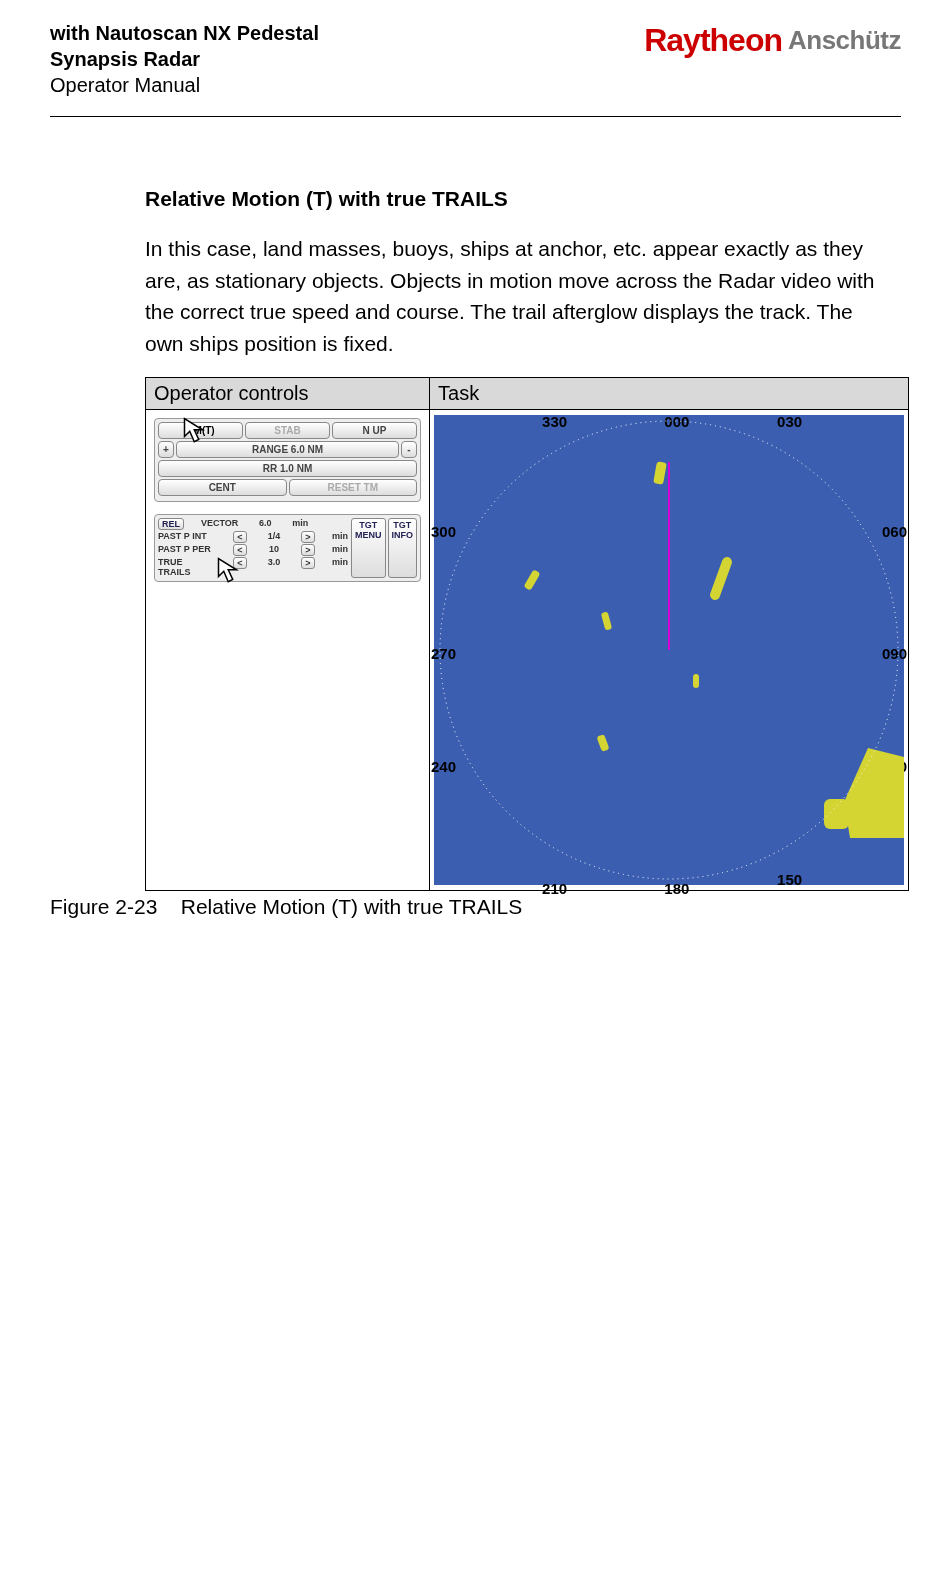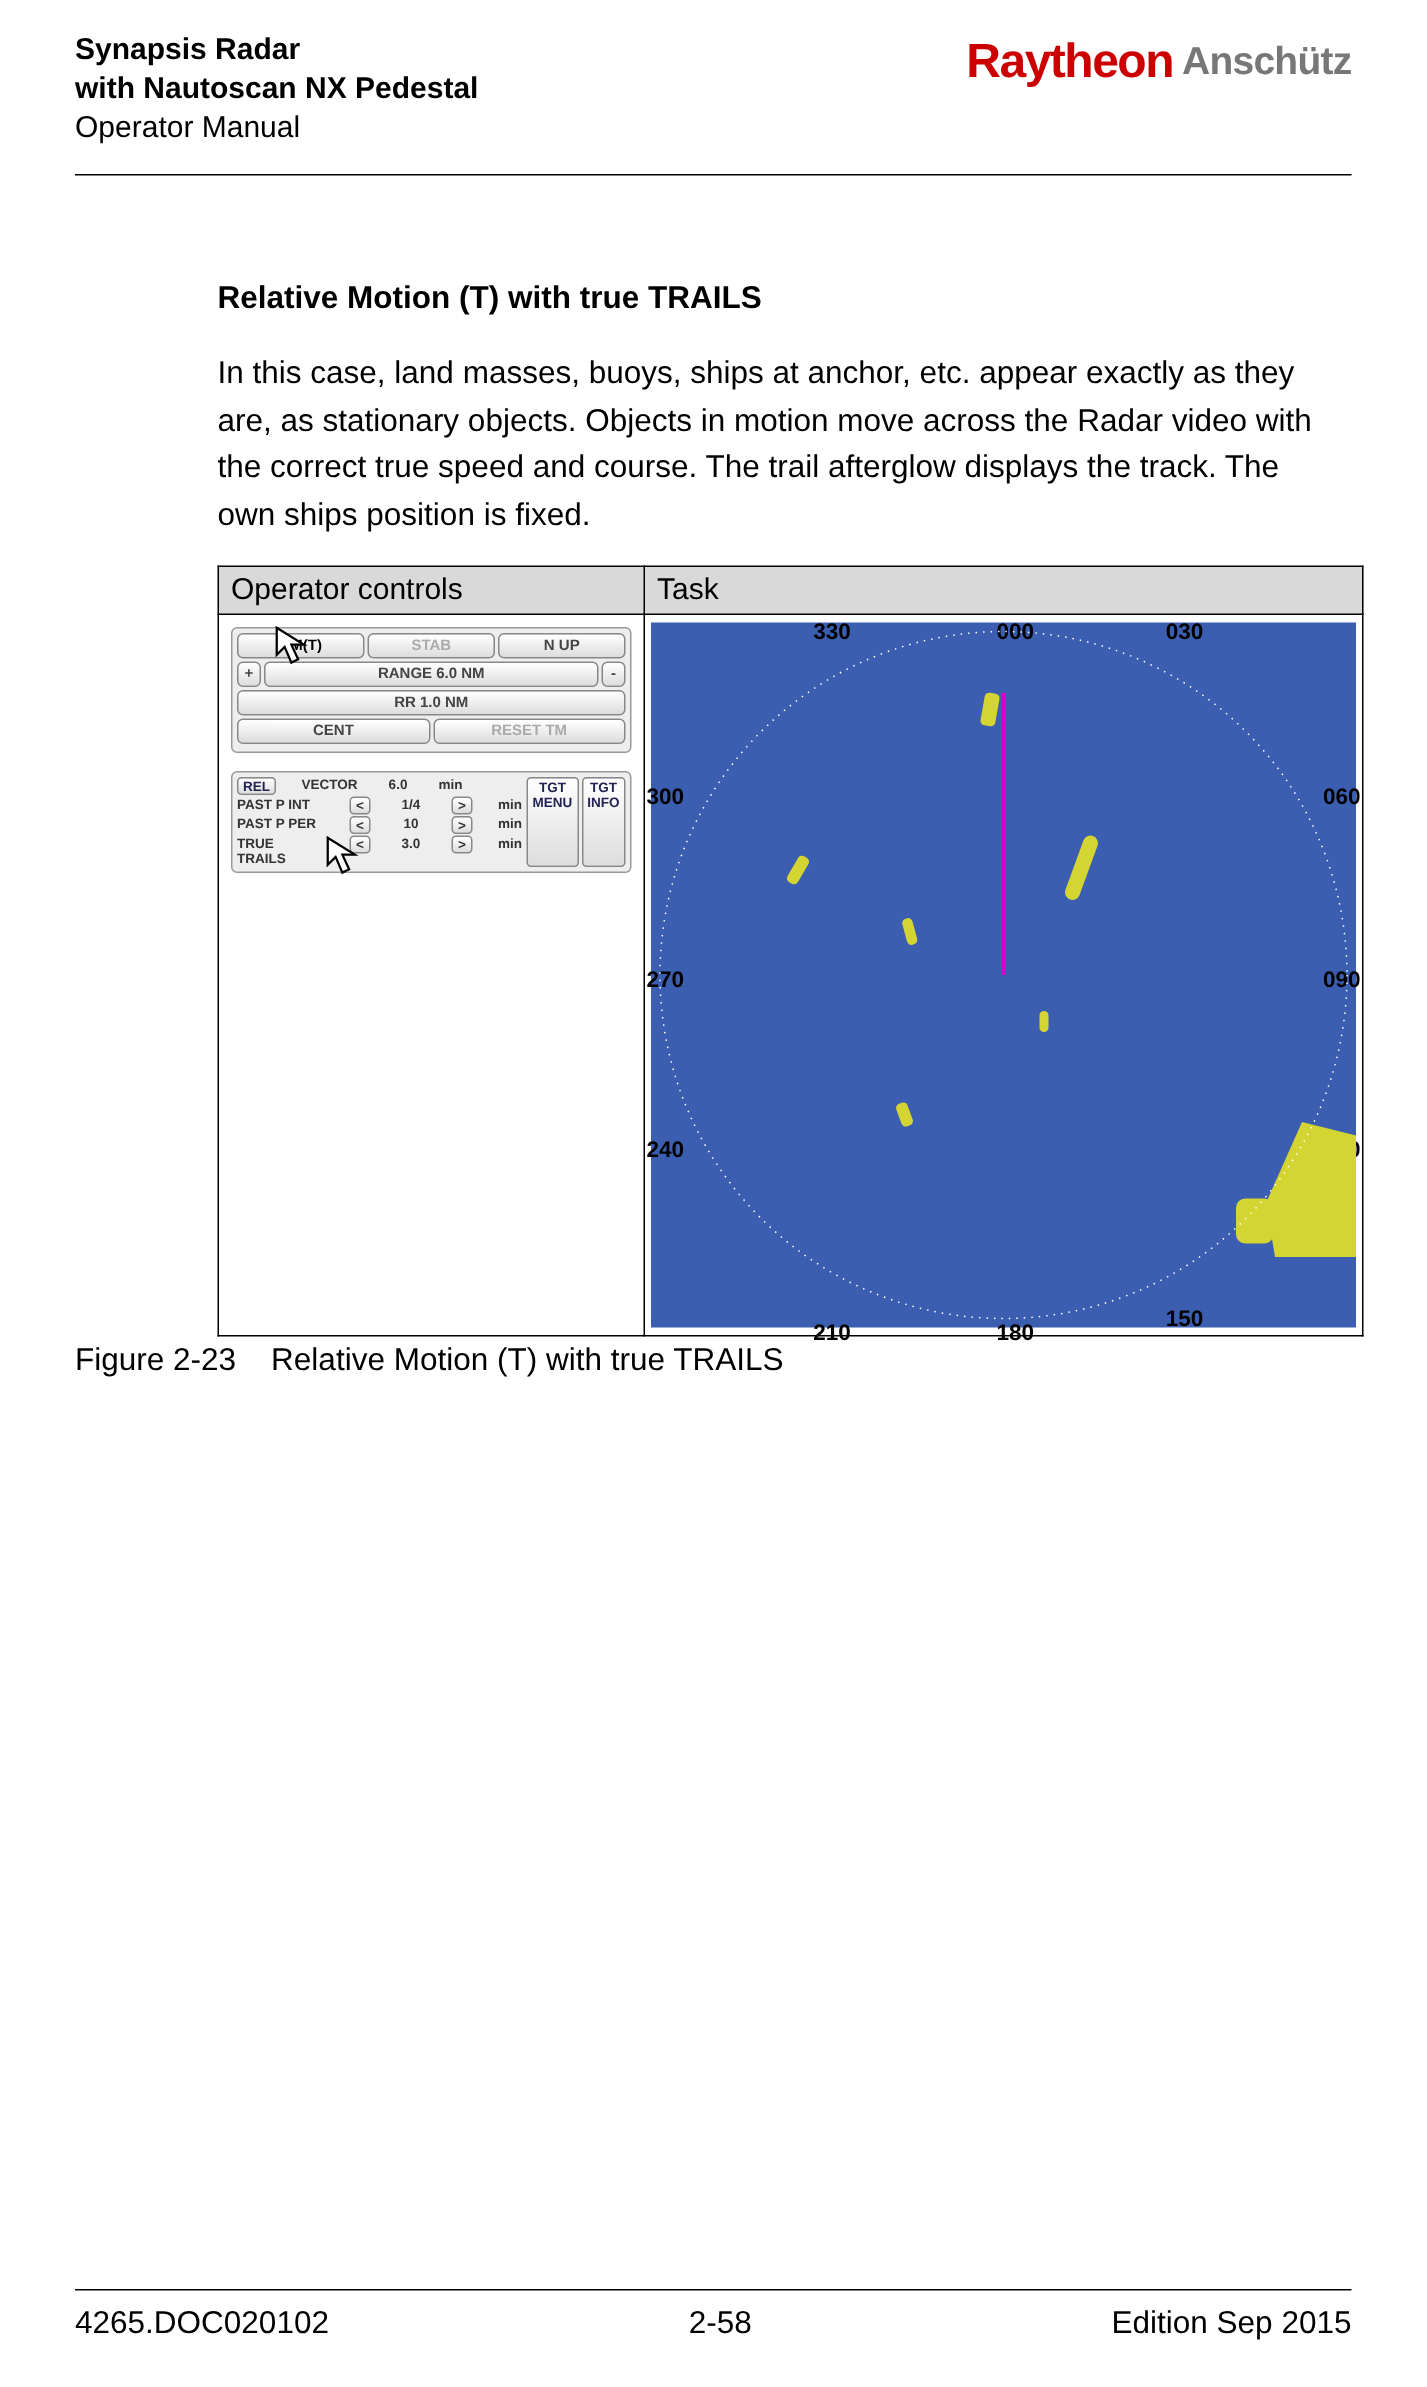--- a/index.html
+++ b/index.html
@@ -181,22 +181,22 @@
     justify-content: space-between;
     font-size: 21px;
   }
 </style>
 </head>
 <body>
 <div class="page">
 
 <div class="header">
   <div class="header-left">
+    <div class="bold">with Nautoscan NX Pedestal</div>
     <div class="bold">Synapsis Radar</div>
-    <div class="bold">with Nautoscan NX Pedestal</div>
     <div>Operator Manual</div>
   </div>
   <div class="logo-wrap">
     <span class="raytheon">Raytheon</span>
     <span class="anschutz">Anschütz</span>
   </div>
 </div>
 
 <div class="content">
   <div class="section-title">Relative Motion (T) with true TRAILS</div>
@@ -320,19 +320,14 @@
     </tr>
   </tbody>
       </table>
 
   <div class="figure-caption">
     <span>Figure 2-23</span>&nbsp;&nbsp;&nbsp;
     <span>Relative Motion (T) with true TRAILS</span>
   </div>
 </div>
 
-<div class="footer">
-  <span>4265.DOC020102</span>
-  <span>2-58</span>
-  <span>Edition Sep 2015</span>
+
 </div>
 
-</div>
-
 </body></html>

